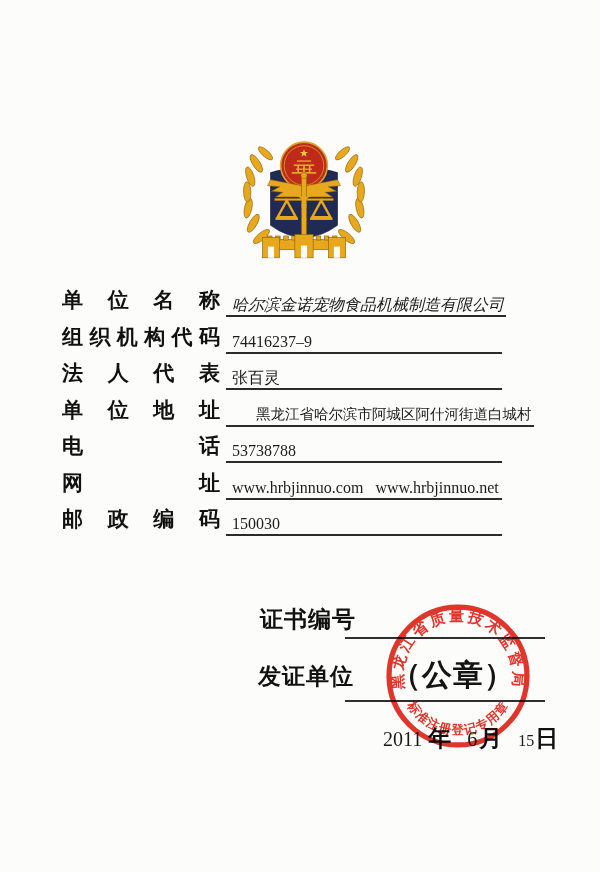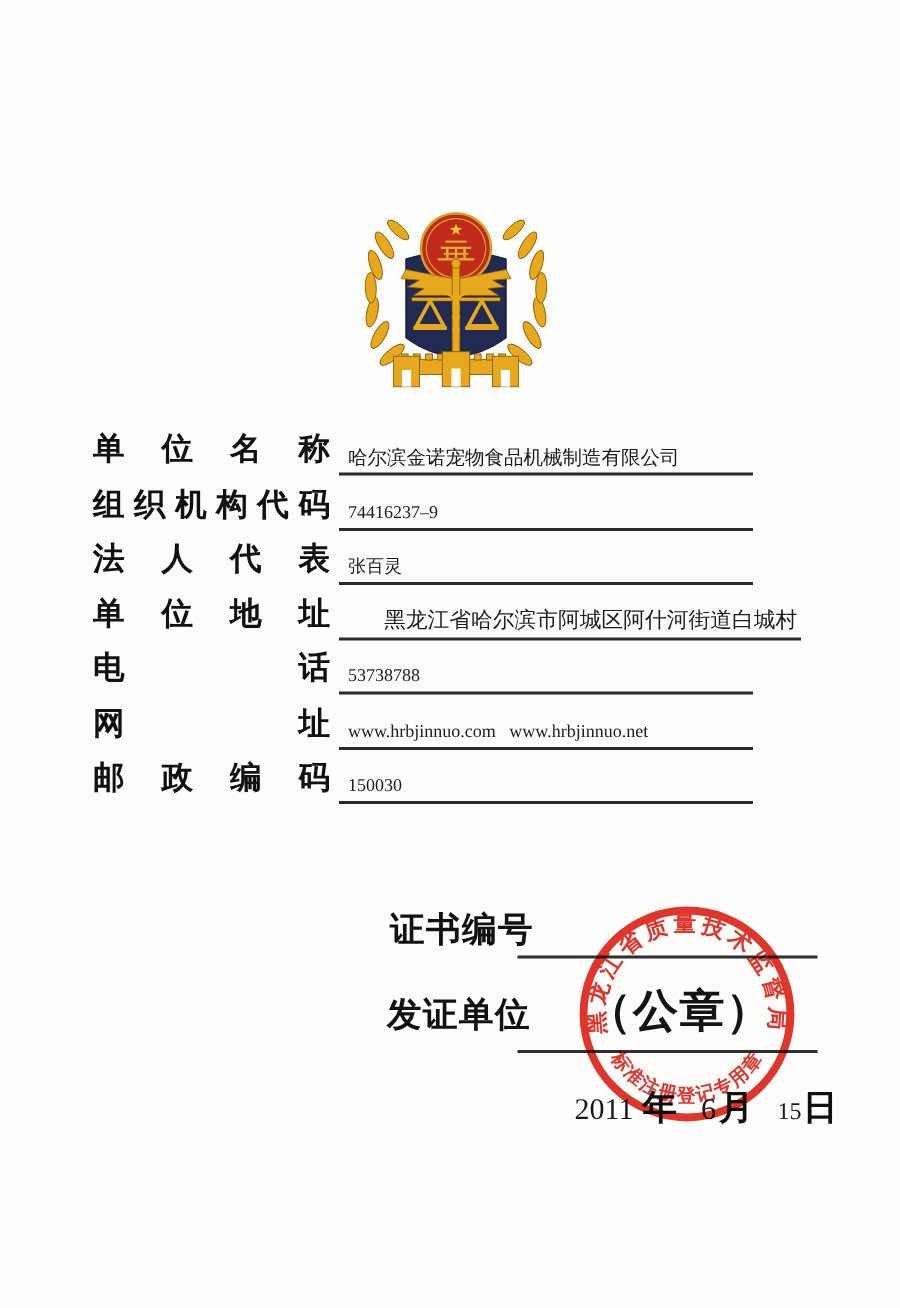--- a/index.html
+++ b/index.html
@@ -44,25 +44,25 @@
     display: flex; justify-content: space-between;
   }
   .field-value {
     flex: 1; margin-left: 6px;
     border-bottom: 2px solid #2b2b2b;
     display: flex; align-items: flex-end;
     padding: 0 2px 1px 6px;
   }
   .value-text {
     font-family: "Liberation Serif", serif;
-    font-size: 12px; line-height: 19px;
+    font-size: 16px; line-height: 19px;
     color: #1c1c1c;
     white-space: pre;
   }
-  .row:nth-child(1) .value-text { font-size: 13px; }
+  .row:nth-child(1) .value-text { font-size: 16px; font-style: italic; }
   .row:nth-child(4) .value-text { font-size: 14.5px; margin-left: 24px; }
 
   
   .cert-label {
     position: absolute;
     font-family: "Liberation Sans", sans-serif;
     font-weight: 700; font-size: 23px; line-height: 26px;
     letter-spacing: 1px; color: #111; white-space: nowrap;
   }
   #cert-number-label { left: 260px; top: 606px; }

